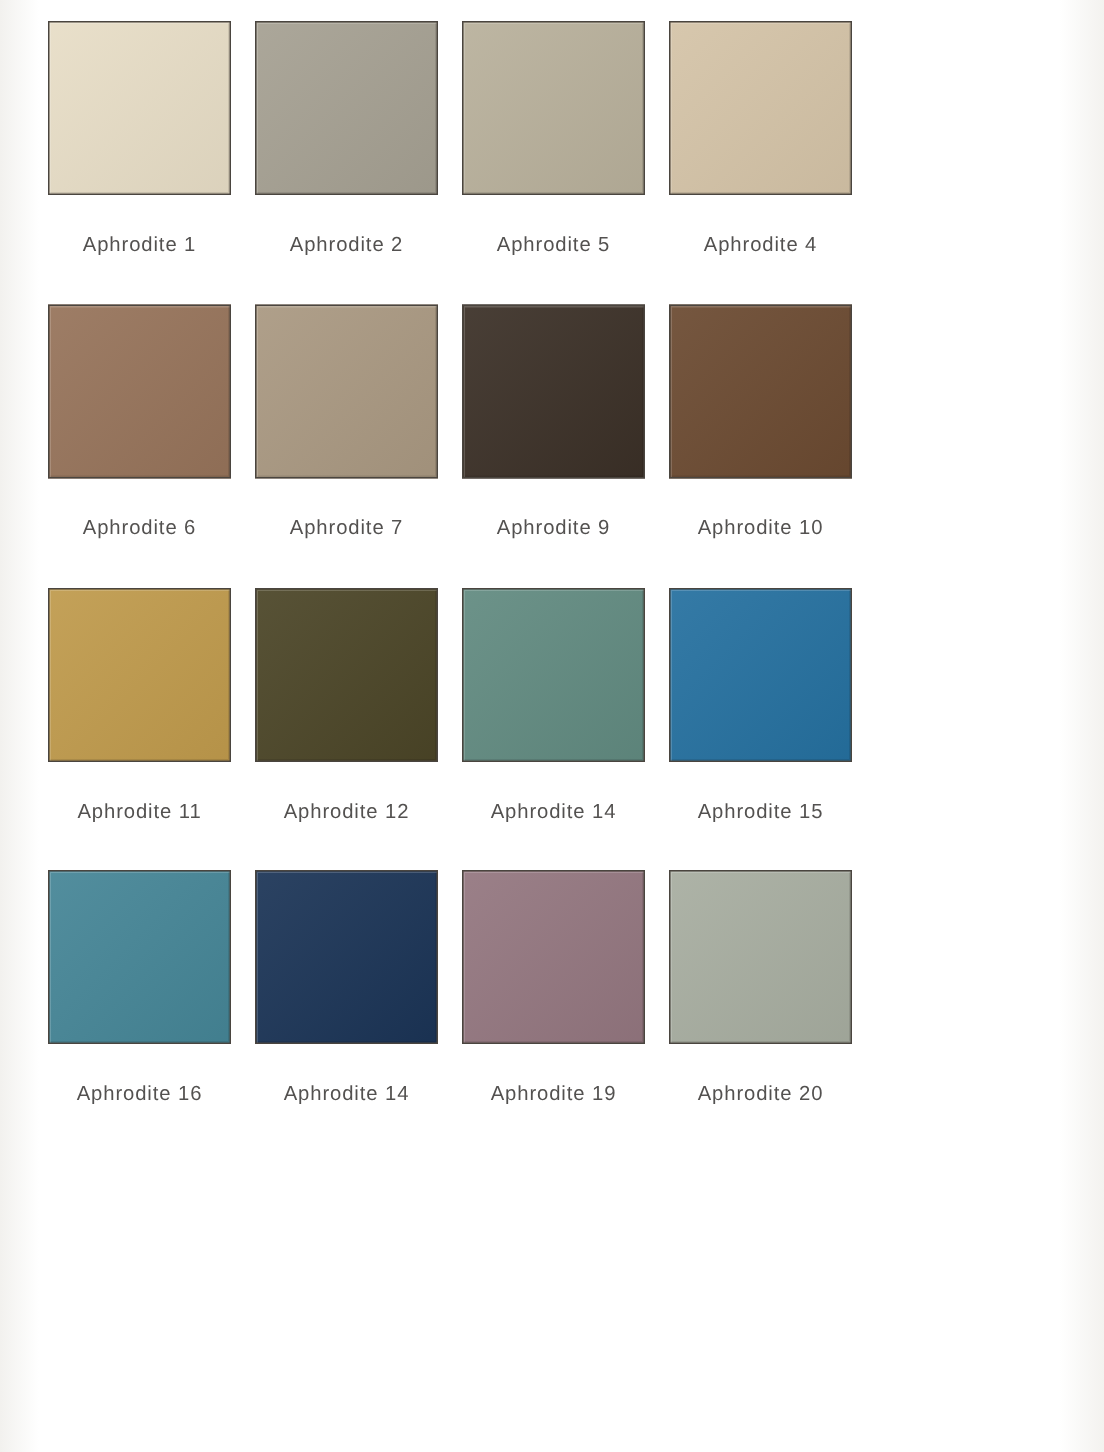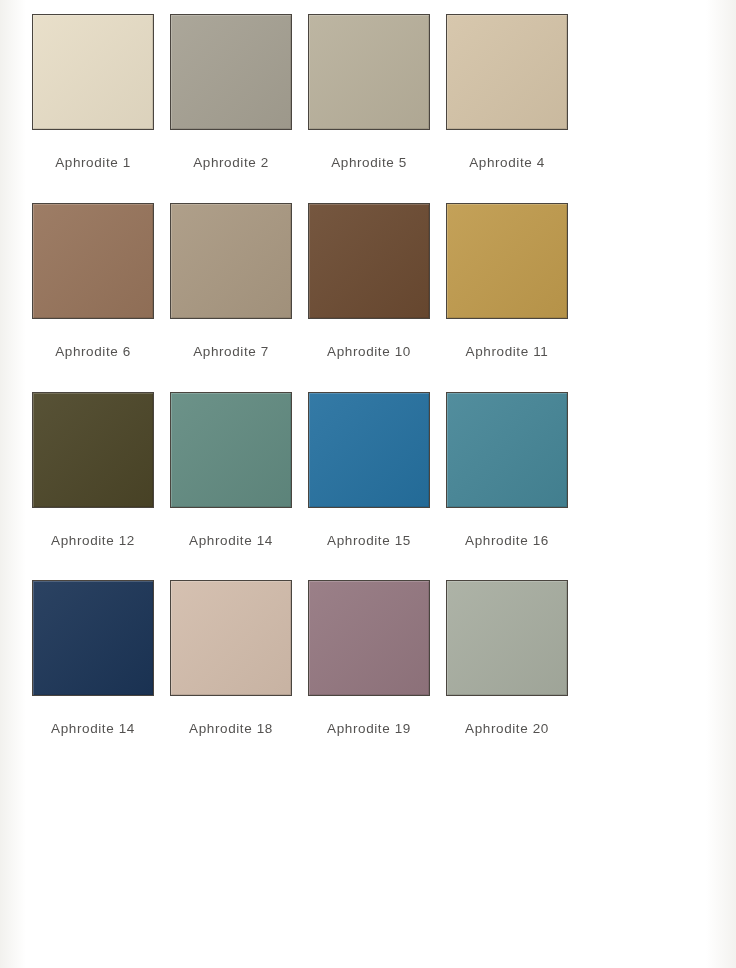--- a/index.html
+++ b/index.html
@@ -99,20 +99,24 @@
     </div>
     <div class="cell">
       <div class="swatch" style="background-color: rgb(150, 115, 90);"></div>
       <div class="label">Aphrodite 6</div>
     </div>
     <div class="cell">
       <div class="swatch" style="background-color: rgb(169, 152, 129);"></div>
       <div class="label">Aphrodite 7</div>
     </div>
     <div class="cell">
+      <div class="swatch" style="background-color: rgb(59, 48, 39);"></div>
+      <div class="label">Aphrodite 9</div>
+    </div>
+    <div class="cell">
       <div class="swatch" style="background-color: rgb(107, 74, 49);"></div>
       <div class="label">Aphrodite 10</div>
     </div>
     <div class="cell">
       <div class="swatch" style="background-color: rgb(191, 154, 76);"></div>
       <div class="label">Aphrodite 11</div>
     </div>
     <div class="cell">
       <div class="swatch" style="background-color: rgb(75, 69, 39);"></div>
       <div class="label">Aphrodite 12</div>
@@ -127,24 +131,20 @@
     </div>
     <div class="cell">
       <div class="swatch" style="background-color: rgb(69, 133, 150);"></div>
       <div class="label">Aphrodite 16</div>
     </div>
     <div class="cell">
       <div class="swatch" style="background-color: rgb(27, 52, 86);"></div>
       <div class="label">Aphrodite 14</div>
     </div>
     <div class="cell">
-      <div class="swatch" style="background-color: rgb(210, 188, 171);"></div>
-      <div class="label">Aphrodite 18</div>
-    </div>
-    <div class="cell">
       <div class="swatch" style="background-color: rgb(147, 118, 127);"></div>
       <div class="label">Aphrodite 19</div>
     </div>
     <div class="cell">
       <div class="swatch" style="background-color: rgb(167, 173, 160);"></div>
       <div class="label">Aphrodite 20</div>
     </div>
   </div>
 
 </body></html>

